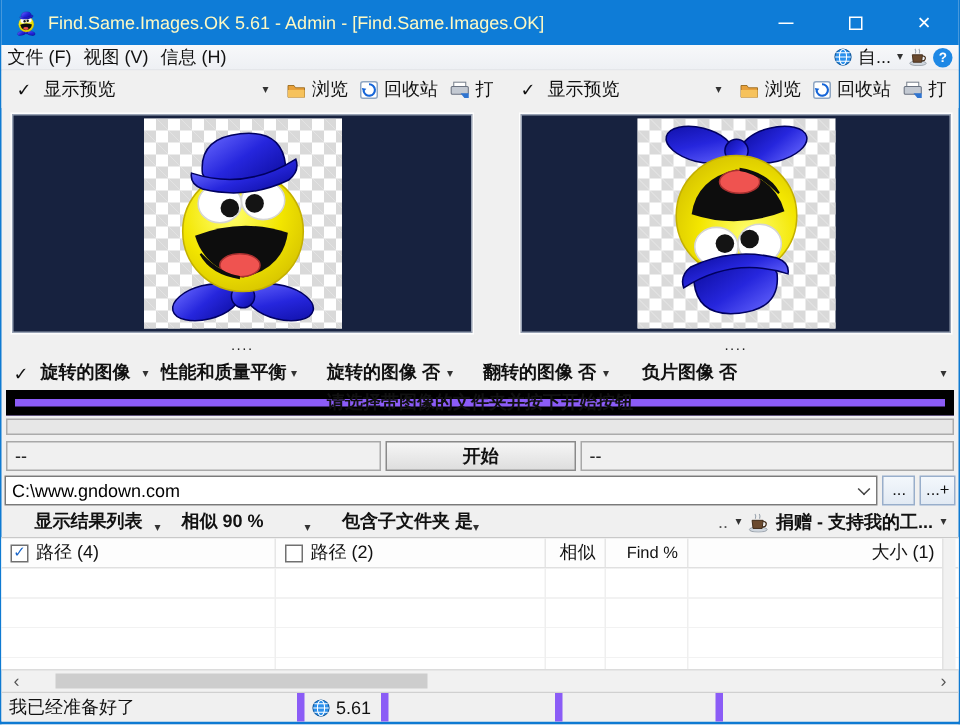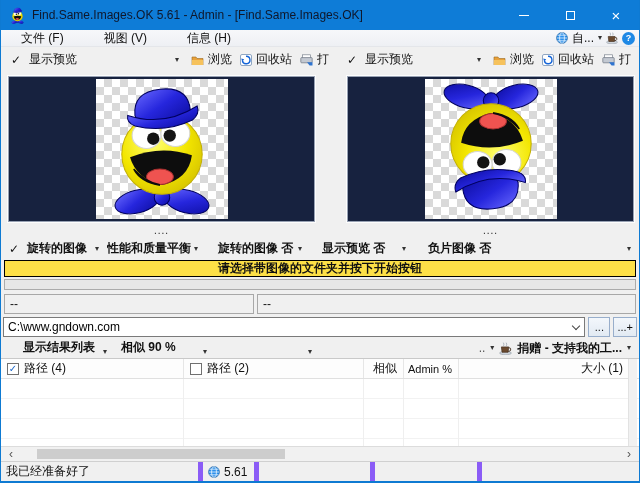--- a/index.html
+++ b/index.html
@@ -5,30 +5,30 @@
   * { box-sizing: border-box; margin: 0; padding: 0; }
   html,body { width:640px; height:483px; overflow:hidden; }
   body { font-family:"Liberation Sans","DejaVu Sans",sans-serif; font-size:12px; color:#111; }
   .window { width:640px; height:483px; display:flex; flex-direction:column;
             border-left:1px solid #0e7ad2; border-right:1px solid #0e7ad2; border-bottom:2px solid #0e7ad2;
             background:#f0f0f0; }
 
   
   .titlebar { height:30px; background:#0e7cd7; display:flex; align-items:center; flex:0 0 auto; }
   .titlebar .app-icon { width:17px; height:17px; margin:0 6px 0 8px; flex:0 0 auto; }
-  .title-text { color:#0f172a; font-size:12px; white-space:nowrap; overflow:hidden; flex:1; }
+  .title-text { color:#fef9c3; font-size:12px; white-space:nowrap; overflow:hidden; flex:1; }
   .win-btn { width:46px; height:30px; display:flex; align-items:center; justify-content:center; color:#fff; flex:0 0 auto; }
   .glyph-min { width:10px; height:1px; background:#fff; display:block; }
   .glyph-max { width:9px; height:9px; border:1px solid #fff; display:block; }
   .glyph-close { font-size:15px; line-height:1; }
 
   
   .menubar { height:17px; background:linear-gradient(#f7f8fa,#eef0f4); display:flex; align-items:center;
              border-bottom:1px solid #e4e6ea; flex:0 0 auto; }
-  .menu-item { padding:0 20px; height:100%; display:flex; align-items:center; }
+  .menu-item { padding:0 4px; height:100%; display:flex; align-items:center; }
   .menubar-right { margin-left:auto; display:flex; align-items:center; gap:4px; padding-right:4px; }
   .dd-arrow { font-size:8px; color:#333; line-height:1; }
   .help-circle { width:13px; height:13px; border-radius:50%; background:#1e88e5; color:#fff; font-weight:bold;
                  font-size:9px; display:flex; align-items:center; justify-content:center; }
 
   
   .toolbar-row { height:25px; display:flex; flex:0 0 auto; background:#f0f0f0; }
   .pane-toolbar { display:flex; align-items:center; overflow:hidden; padding:0 4px 0 10px; }
   .pane-toolbar.left { flex:0 0 336px; }
   .pane-toolbar.right { flex:1; }
@@ -57,21 +57,21 @@
   .rot180 { transform:rotate(180deg); }
   .preview-caption { text-align:center; font-size:10px; letter-spacing:1px; color:#222; padding-top:3px; }
 
   
   .options-row { height:21px; display:flex; align-items:center; flex:0 0 auto; }
   .opt-seg { display:flex; align-items:center; height:100%; overflow:hidden; }
   .opt-label { font-weight:bold; white-space:nowrap; }
   .opt-seg .dd-arrow { margin-left:auto; margin-right:8px; }
 
   
-  .banner { margin:1px 3px 0; height:17px; border:1px solid #000000; background:#fde047;
+  .banner { margin:1px 3px 0; height:17px; border:6px solid #000000; background:#8b5cf6;
             display:flex; align-items:center; justify-content:center; font-weight:bold; flex:0 0 auto; }
   .progress { margin:2px 3px 0; height:11px; border:1px solid #ababab; background:#e7e7e7; flex:0 0 auto; }
 
   
   .start-row { margin:4px 3px 0; height:20px; display:flex; gap:3px; flex:0 0 auto; }
   .val-box { border:1px solid #a8a8a8; background:#f0f0f0; display:flex; align-items:center; padding:0 5px; }
   .val-box.l { flex:0 0 250px; }
   .val-box.r { flex:1; }
   .start-btn { flex:0 0 127px; border:1px solid #8a8a8a; background:linear-gradient(#f6f6f6,#dedede);
                font-weight:bold; display:flex; align-items:center; justify-content:center; }
@@ -303,35 +303,36 @@
     </div>
     <div class="opt-seg" style="flex:0 0 99px">
       <span class="opt-label">性能和质量平衡</span>
       <span class="dd-arrow">▾</span>
     </div>
     <div class="opt-seg" style="flex:0 0 104px; padding-left:12px">
       <span class="opt-label">旋转的图像 否</span>
       <span class="dd-arrow">▾</span>
     </div>
     <div class="opt-seg" style="flex:0 0 104px; padding-left:12px">
-      <span class="opt-label">显示预览 否</span>
+      <span class="opt-label">翻转的图像 否</span>
       <span class="dd-arrow">▾</span>
     </div>
     <div class="opt-seg" style="flex:1; padding-left:14px">
       <span class="opt-label">负片图像 否</span>
       <span class="dd-arrow">▾</span>
     </div>
   </div>
 
   <div class="banner">请选择带图像的文件夹并按下开始按钮</div>
 
   <div class="progress"></div>
 
   <div class="start-row">
     <div class="val-box l">--</div>
+    <div class="start-btn">开始</div>
     <div class="val-box r">--</div>
   </div>
 
   <div class="path-row">
     <div class="combo">
       <input value="C:\www.gndown.com" style="">
       <div class="combo-chevron">
           <span class="chev"></span>
         </div>
     </div>
@@ -342,20 +343,21 @@
   <div class="results-row">
     <div class="res-seg" style="flex:0 0 112px; padding-left:22px">
       <span class="res-label">显示结果列表</span>
       <span class="dd-arrow" style="margin-left:auto; margin-right:6px">▾</span>
     </div>
     <div class="res-seg" style="flex:0 0 100px; padding-left:8px">
       <span class="res-label">相似 90 %</span>
       <span class="dd-arrow" style="margin-left:auto; margin-right:6px">▾</span>
     </div>
     <div class="res-seg" style="flex:0 0 105px; padding-left:15px">
+      <span class="res-label">包含子文件夹 是</span>
       <span class="dd-arrow" style="margin-left:auto; margin-right:6px">▾</span>
     </div>
     <div class="res-right">
       <span style="color:#555">..</span>
       <span class="dd-arrow">▾</span>
       <svg width="13" height="13" viewBox="0 0 12 12" class="icon-svg">
           <use href="#cup-ic"></use>
         </svg>
       <span class="res-label">捐赠 - 支持我的工...</span>
       <span class="dd-arrow">▾</span>
@@ -366,21 +368,21 @@
     <div class="thead">
       <div class="th c1">
         <span class="cbx">✓</span>
         <span>路径 (4)</span>
       </div>
       <div class="th c2">
         <span class="cbx"></span>
         <span>路径 (2)</span>
       </div>
       <div class="th c3">相似</div>
-      <div class="th c4">Admin %</div>
+      <div class="th c4">Find %</div>
       <div class="th c5">大小 (1)</div>
     </div>
     <div class="tbody">
       <div class="bcol c1"></div>
       <div class="bcol c2"></div>
       <div class="bcol c3"></div>
       <div class="bcol c4"></div>
       <div class="bcol c5"></div>
     </div>
     <div class="vscroll"></div>

